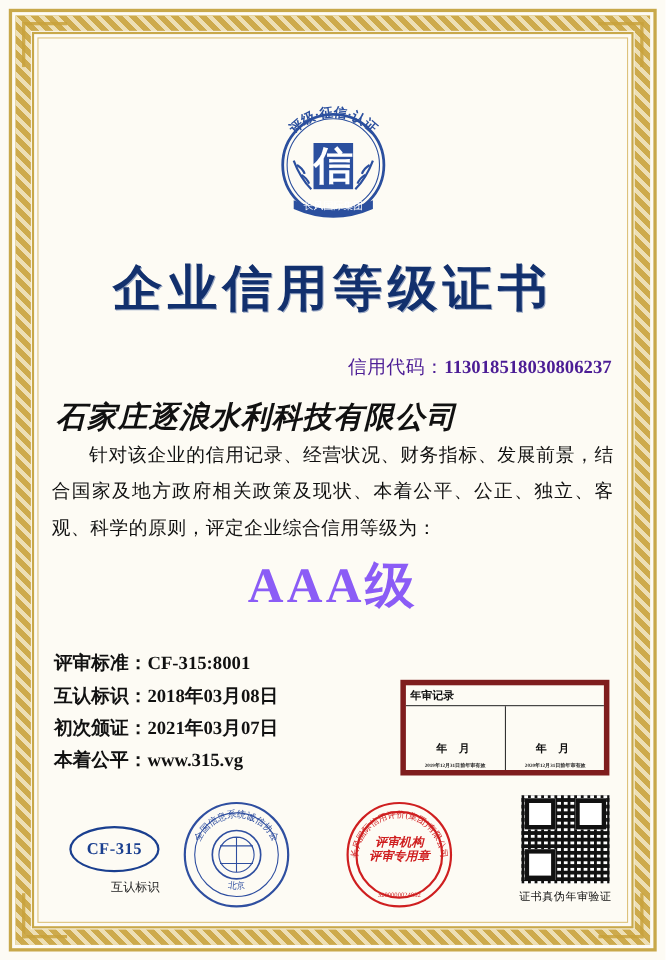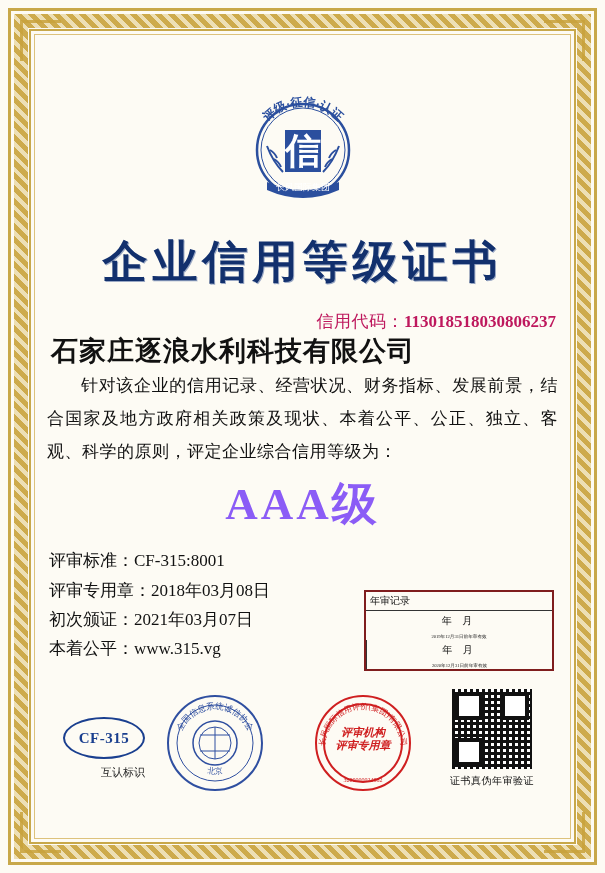--- a/index.html
+++ b/index.html
@@ -107,36 +107,38 @@
     font-size: 45px;
     letter-spacing: 5px;
     color: #12306d;
     margin-top: 16px;
     text-shadow: 1px 1px 0 #9aa8c4;
   }
 
   .credit-code {
     text-align: right;
     font-size: 17px;
-    color: #be185d;
-    margin-top: 18px;
+    color: #4c1d95;
+    margin-top: 30px;
     padding-right: 4px;
     letter-spacing: 0.5px;
   }
   .credit-code b {
     font-weight: bold;
     letter-spacing: 0px;
   }
 
   .company-name {
     font-size: 27px;
     font-weight: bold;
     color: #111;
+    margin-top: 16px;
     letter-spacing: 1px;
     padding-left: 6px;
+    font-style: italic;
   }
 
   .body-text {
     font-size: 17px;
     color: #111;
     line-height: 1.95;
     text-align: justify;
     text-indent: 2em;
     letter-spacing: 0.5px;
     padding: 0 2px;
@@ -149,48 +151,48 @@
     font-size: 45px;
     letter-spacing: 3px;
     margin-top: 6px;
     font-family: "Liberation Serif", serif;
   }
 
   
   .details-row {
     display: flex;
     justify-content: space-between;
-    align-items: flex-start;
+    align-items: flex-end;
     margin-top: 12px;
+    font-weight: bold;
   }
   .details-list {
     font-size: 17px;
     color: #111;
     line-height: 1.72;
     padding-left: 4px;
   }
   .details-list div { white-space: nowrap; }
 
   .review-box {
     width: 190px;
-    border: 2px solid #7f1d1d;
+    border: 5px solid #7f1d1d;
     box-sizing: border-box;
     margin-right: 6px;
     margin-top: 44px;
   }
   .review-title {
     font-size: 10px;
     padding: 2px 4px;
     border-bottom: 1px solid #333;
     color: #111;
   }
   .review-cells {
     display: flex;
     height: 58px;
-    flex-direction: column;
   }
   .review-cell {
     flex: 1;
     position: relative;
     box-sizing: border-box;
   }
   .review-cell + .review-cell { border-left: 1px solid #333; }
   .review-cell .ym {
     position: absolute;
     bottom: 12px;
@@ -285,21 +287,21 @@
   .seal-num {
     position: absolute;
     bottom: 6px;
     left: 0; right: 0;
     font-size: 6px;
     color: #cf1f20;
   }
 
   .qr-block {
     position: absolute;
-    right: 26px;
+    right: 4px;
     top: 0px;
     text-align: right;
   }
   .qr {
     width: 80px;
     height: 80px;
     margin: 0 auto;
     background-color: #fff;
     background-image:
       repeating-linear-gradient(90deg, #111 0 3px, transparent 3px 6px),
@@ -383,21 +385,21 @@
 
     <div class="company-name">石家庄逐浪水利科技有限公司</div>
 
     <div class="body-text">针对该企业的信用记录、经营状况、财务指标、发展前景，结合国家及地方政府相关政策及现状、本着公平、公正、独立、客观、科学的原则，评定企业综合信用等级为：</div>
 
     <div class="grade">AAA级</div>
 
     <div class="details-row">
       <div class="details-list">
         <div>评审标准：CF-315:8001</div>
-        <div>评审专用章：2018年03月08日</div>
+        <div>互认标识：2018年03月08日</div>
         <div>初次颁证：2021年03月07日</div>
         <div>本着公平：www.315.vg</div>
       </div>
 
       <div class="review-box">
         <div class="review-title">年审记录</div>
         <div class="review-cells">
           <div class="review-cell">
             <div class="ym">年 月</div>
             <div class="note">2019年12月31日前年审有效</div>

